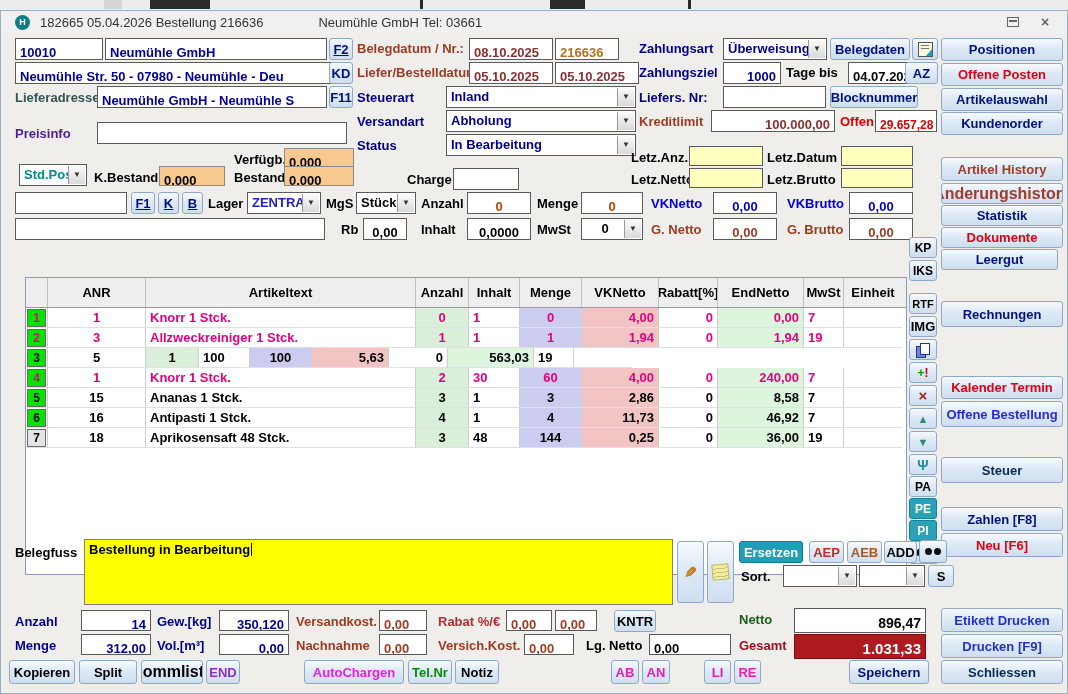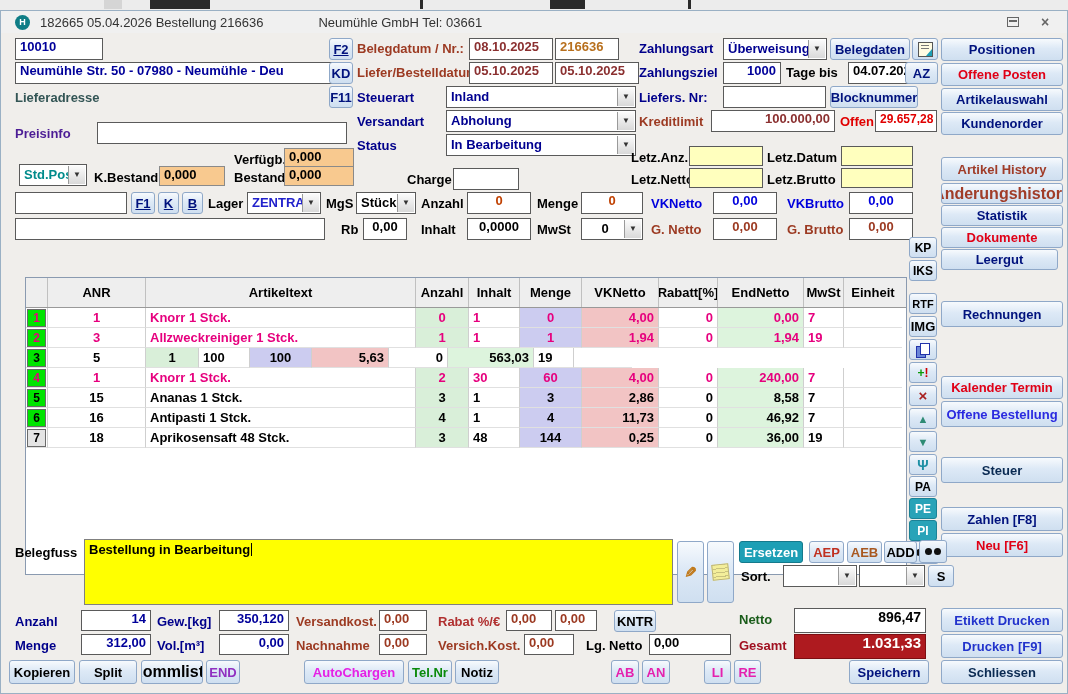--- a/index.html
+++ b/index.html
@@ -14,21 +14,21 @@
   .tb-text{font:13px "Liberation Sans",sans-serif;color:#333;margin-left:10px;white-space:nowrap;}
   .tb-ctrl{position:absolute;top:3px;width:22px;height:17px;color:#666;font:12px "Liberation Sans",sans-serif;display:flex;align-items:center;justify-content:center;}
   .minbox{width:10px;height:8px;border:1px solid #666;position:relative;}
   .minbox:after{content:"";position:absolute;left:1px;right:1px;top:2px;height:2px;background:#666;}
   .client{position:absolute;left:0;top:33px;width:1068px;height:661px;background:#f0eeeb;border:1px solid #9ab0c4;border-top:none;box-sizing:border-box;}
   
   .lbl{position:absolute;font:bold 13px "Liberation Sans",sans-serif;color:#00008b;white-space:nowrap;}
   .lbl.brown{color:#9c3a22}.lbl.black{color:#000}.lbl.red{color:#e00000}
   .lbl.green{color:#1a5c1a}.lbl.dred{color:#a01020}
   .fld{position:absolute;background:#fff;border:1px solid #5a5a5a;box-sizing:border-box;height:22px;
-    font:bold 13px "Liberation Sans",sans-serif;color:#000;padding:0 4px;line-height:16px;overflow:hidden;white-space:nowrap;}
+    font:bold 13px "Liberation Sans",sans-serif;color:#000;padding:6px 4px;line-height:16px;overflow:hidden;white-space:nowrap;}
   .fld.navy{color:#00009a}.fld.dtred{color:#8b3030}.fld.orangetx{color:#b8701e}.fld.redtx{color:#e00000}
   .fld.bluetx{color:#0000dd}.fld.browntx{color:#9c3a22}.fld.rusttx{color:#c04000}
   .fld.obg{background:#f8c98f;border-color:#8a8a8a}.fld.ybg{background:#ffffbe}
   .right{text-align:right}.center{text-align:center}
   .sel{position:absolute;background:#fff;border:1px solid #5a5a5a;box-sizing:border-box;height:22px;
     font:bold 13px "Liberation Sans",sans-serif;color:#000090;padding:2px 18px 2px 4px;line-height:16px;overflow:hidden;white-space:nowrap;}
   .chev{position:absolute;right:1px;top:1px;bottom:1px;width:16px;background:linear-gradient(#fbfbfb,#d9d9d9);
     border-left:1px solid #9a9a9a;display:flex;align-items:center;justify-content:center;font-size:8px;color:#333;}
   .btn{position:absolute;background:linear-gradient(#f7fafd,#dde9f6 45%,#cfdff0);border:1px solid #8fa8c8;border-radius:3px;
     color:#00127d;font:bold 13px "Liberation Sans",sans-serif;display:flex;align-items:center;justify-content:center;
@@ -95,26 +95,28 @@
   <div class="tb-ctrl" style="left:1002px;top:13px">
       <span class="minbox"></span>
     </div>
   <div class="tb-ctrl" style="left:1034px;top:13px;font-weight:bold;font-size:14px">
       <span>×</span>
     </div>
 
   <div class="client">
 
     <div class="fld navy" style="left:14px;top:5px;width:88px">10010</div>
+    <div class="fld navy" style="left:104px;top:5px;width:222px">Neumühle GmbH</div>
     <div class="btn" style="left:328px;top:5px;width:24px;height:22px">
         <span class="u">F2</span>
       </div>
     <div class="fld navy" style="left:14px;top:29px;width:332px">Neumühle Str. 50 - 07980 - Neumühle - Deu</div>
     <div class="btn" style="left:328px;top:29px;width:24px;height:22px">KD</div>
     <span class="lbl" style="left:14px;top:57px;color:#355;font-weight:bold">Lieferadresse</span>
+    <div class="fld navy" style="left:96px;top:53px;width:230px">Neumühle GmbH  - Neumühle S</div>
     <div class="btn" style="left:328px;top:53px;width:24px;height:22px">F11</div>
     <span class="lbl" style="left:14px;top:93px;color:#4c1d95">Preisinfo</span>
     <div class="fld" style="left:96px;top:89px;width:250px"></div>
 
     <span class="lbl brown" style="left:356px;top:8px">Belegdatum / Nr.:</span>
     <div class="fld dtred" style="left:468px;top:5px;width:84px">08.10.2025</div>
     <div class="fld orangetx" style="left:554px;top:5px;width:64px">216636</div>
     <span class="lbl brown" style="left:356px;top:32px">Liefer/Bestelldatum</span>
     <div class="fld dtred" style="left:468px;top:29px;width:84px">05.10.2025</div>
     <div class="fld dtred" style="left:554px;top:29px;width:84px">05.10.2025</div>

